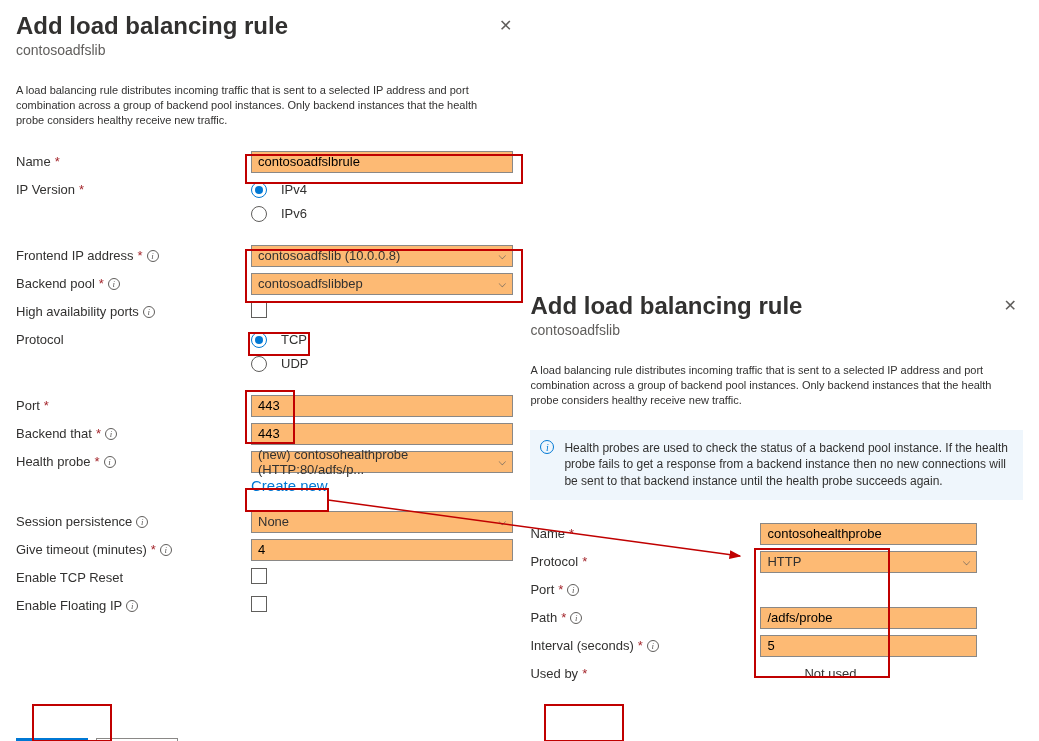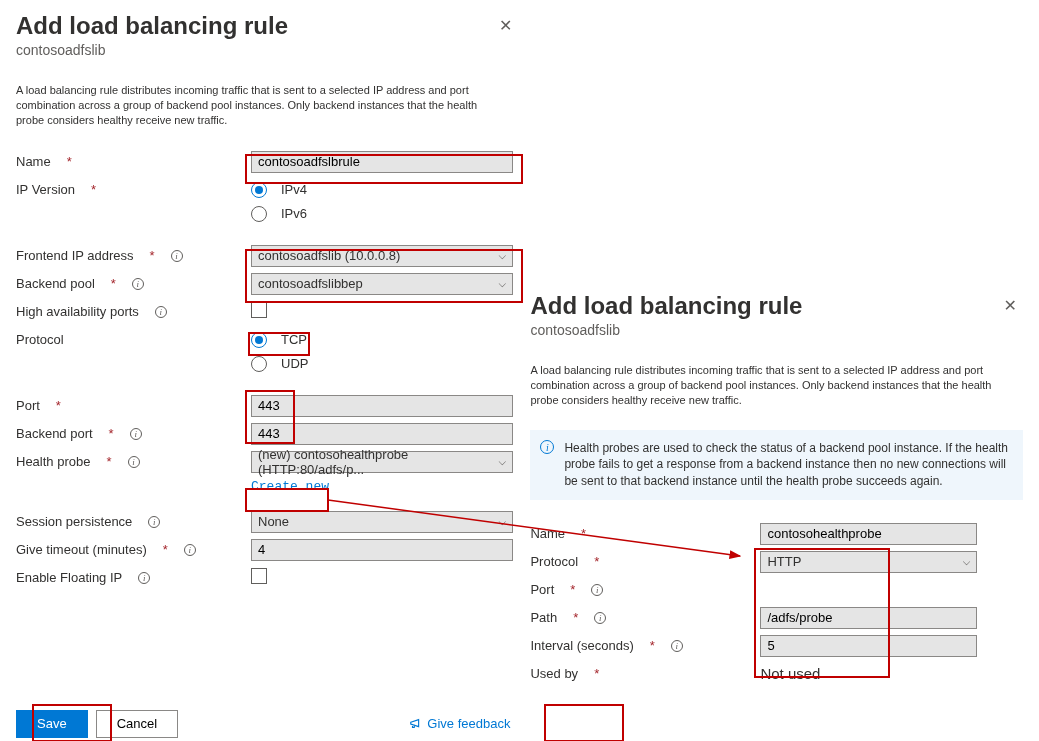--- a/index.html
+++ b/index.html
@@ -17,50 +17,50 @@
   .panel-right { width: 500px; position: relative; padding-top: 280px; }
   h1 { font-size: 24px; font-weight: 600; margin: 0 0 2px 0; }
   .subtitle { font-size: 14px; color: #605e5c; margin-bottom: 10px; }
   .desc { font-size: 11px; color: #323130; margin-bottom: 22px; line-height: 1.35; max-width: 470px; margin-top: 25px; }
   .close-x { position: absolute; font-size: 16px; color: #605e5c; cursor: pointer; font-weight: 400; }
   .close-left { top: 4px; right: 6px; }
   .close-right { top: 284px; right: 6px; }
 
   .form-row { display: flex; align-items: center; margin-bottom: 4px; min-height: 24px; }
   .form-row.tight { margin-bottom: 0; }
-  .lbl { width: 235px; flex: 0 0 235px; font-size: 13px; display: flex; align-items: center; gap: 16px; }
+  .lbl { width: 235px; flex: 0 0 235px; font-size: 13px; display: flex; align-items: center; gap: 4px; }
   .req { color: #a4262c; }
   .ctrl { flex: 1; }
   input[type=text], .select {
     width: 262px; height: 22px; border: 1px solid #8a8886;
-    font-size: 13px; padding: 1px 6px; background: #e5e5e5; font-family: inherit;
+    font-size: 13px; padding: 1px 6px; background: #fdba74; font-family: inherit;
   }
   .select { display: flex; align-items: center; justify-content: space-between; cursor: pointer; }
   .chev { font-size: 10px; color: #605e5c; }
   .radio-row { display: flex; align-items: center; gap: 14px; height: 22px; }
   .radio { width: 16px; height: 16px; border: 1px solid #605e5c; border-radius: 50%; display: inline-flex; align-items: center; justify-content: center; }
   .radio.sel { border-color: #0078d4; }
   .radio.sel::after { content: ""; width: 8px; height: 8px; background: #0078d4; border-radius: 50%; }
   .chk { width: 16px; height: 16px; border: 1px solid #605e5c; display: inline-block; }
   .info-ic { width: 12px; height: 12px; border: 1px solid #605e5c; border-radius: 50%; font-size: 9px; display: inline-flex; align-items: center; justify-content: center; color: #605e5c; font-style: italic; font-family: serif; }
-  .link { color: #0078d4; cursor: pointer; font-size: 13px; font-family: Liberation Mono, monospace; }
+  .link { color: #0078d4; cursor: pointer; font-size: 15px; }
 
   .infobox { background: #eff6fc; padding: 10px 12px 10px 34px; font-size: 12px; color: #323130; line-height: 1.4; position: relative; margin: 16px 0 22px 0; }
   .infobox .info-ic-blue { position: absolute; left: 10px; top: 10px; width: 14px; height: 14px; border: 1px solid #0078d4; border-radius: 50%; color: #0078d4; font-style: italic; font-family: serif; font-size: 10px; text-align: center; line-height: 13px; }
 
   .footer { display: flex; gap: 8px; align-items: center; margin-top: 60px; }
   .btn { height: 28px; padding: 0 20px; font-size: 13px; border: 1px solid #8a8886; background: #fff; cursor: pointer; font-family: inherit; }
   .btn.primary { background: #0078d4; color: #fff; border-color: #0078d4; }
   .feedback { margin-left: auto; margin-right: 8px; color: #0078d4; font-size: 13px; display: flex; align-items: center; gap: 4px; cursor: pointer; }
   .megaphone { width: 14px; height: 14px; }
 
   
   .hl { position: absolute; border: 2px solid #c00000; pointer-events: none; }
 
-  .not-used { font-size: 15px; color: #323130; }
+  .not-used { font-size: 13px; color: #323130; margin-left: 44px; }
 
   
   .panel-right input[type=text], .panel-right .select { width: 217px; }
   .panel-right .lbl { width: 230px; flex: 0 0 230px; }
 
   
   .connector { position: absolute; pointer-events: none; }
 </style>
 </head>
 <body>
@@ -160,21 +160,21 @@
 
     <div class="form-row">
       <div class="lbl">
           <span>Port</span> 
           <span class="req">*</span>
         </div>
       <div class="ctrl"><input type="text" value="443" style=""></div>
     </div>
     <div class="form-row">
       <div class="lbl">
-          <span>Backend port</span> 
+          <span>Backend that</span> 
           <span class="req">*</span> 
           <span class="info-ic">i</span>
         </div>
       <div class="ctrl"><input type="text" value="443" style=""></div>
     </div>
     <div class="form-row tight">
       <div class="lbl">
           <span>Health probe</span> 
           <span class="req">*</span> 
           <span class="info-ic">i</span>
@@ -203,20 +203,26 @@
           </div>
         </div>
     </div>
     <div class="form-row">
       <div class="lbl">
           <span>Give timeout (minutes)</span> 
           <span class="req">*</span> 
           <span class="info-ic">i</span>
         </div>
       <div class="ctrl"><input type="text" value="4" style=""></div>
+    </div>
+    <div class="form-row">
+      <div class="lbl">
+          <span>Enable TCP Reset</span>
+        </div>
+      <div class="ctrl"><span class="chk"></span></div>
     </div>
     <div class="form-row">
       <div class="lbl">
           <span>Enable Floating IP</span> 
           <span class="info-ic">i</span>
         </div>
       <div class="ctrl"><span class="chk"></span></div>
     </div>
 
     <div class="footer" style="margin-top:120px;">

